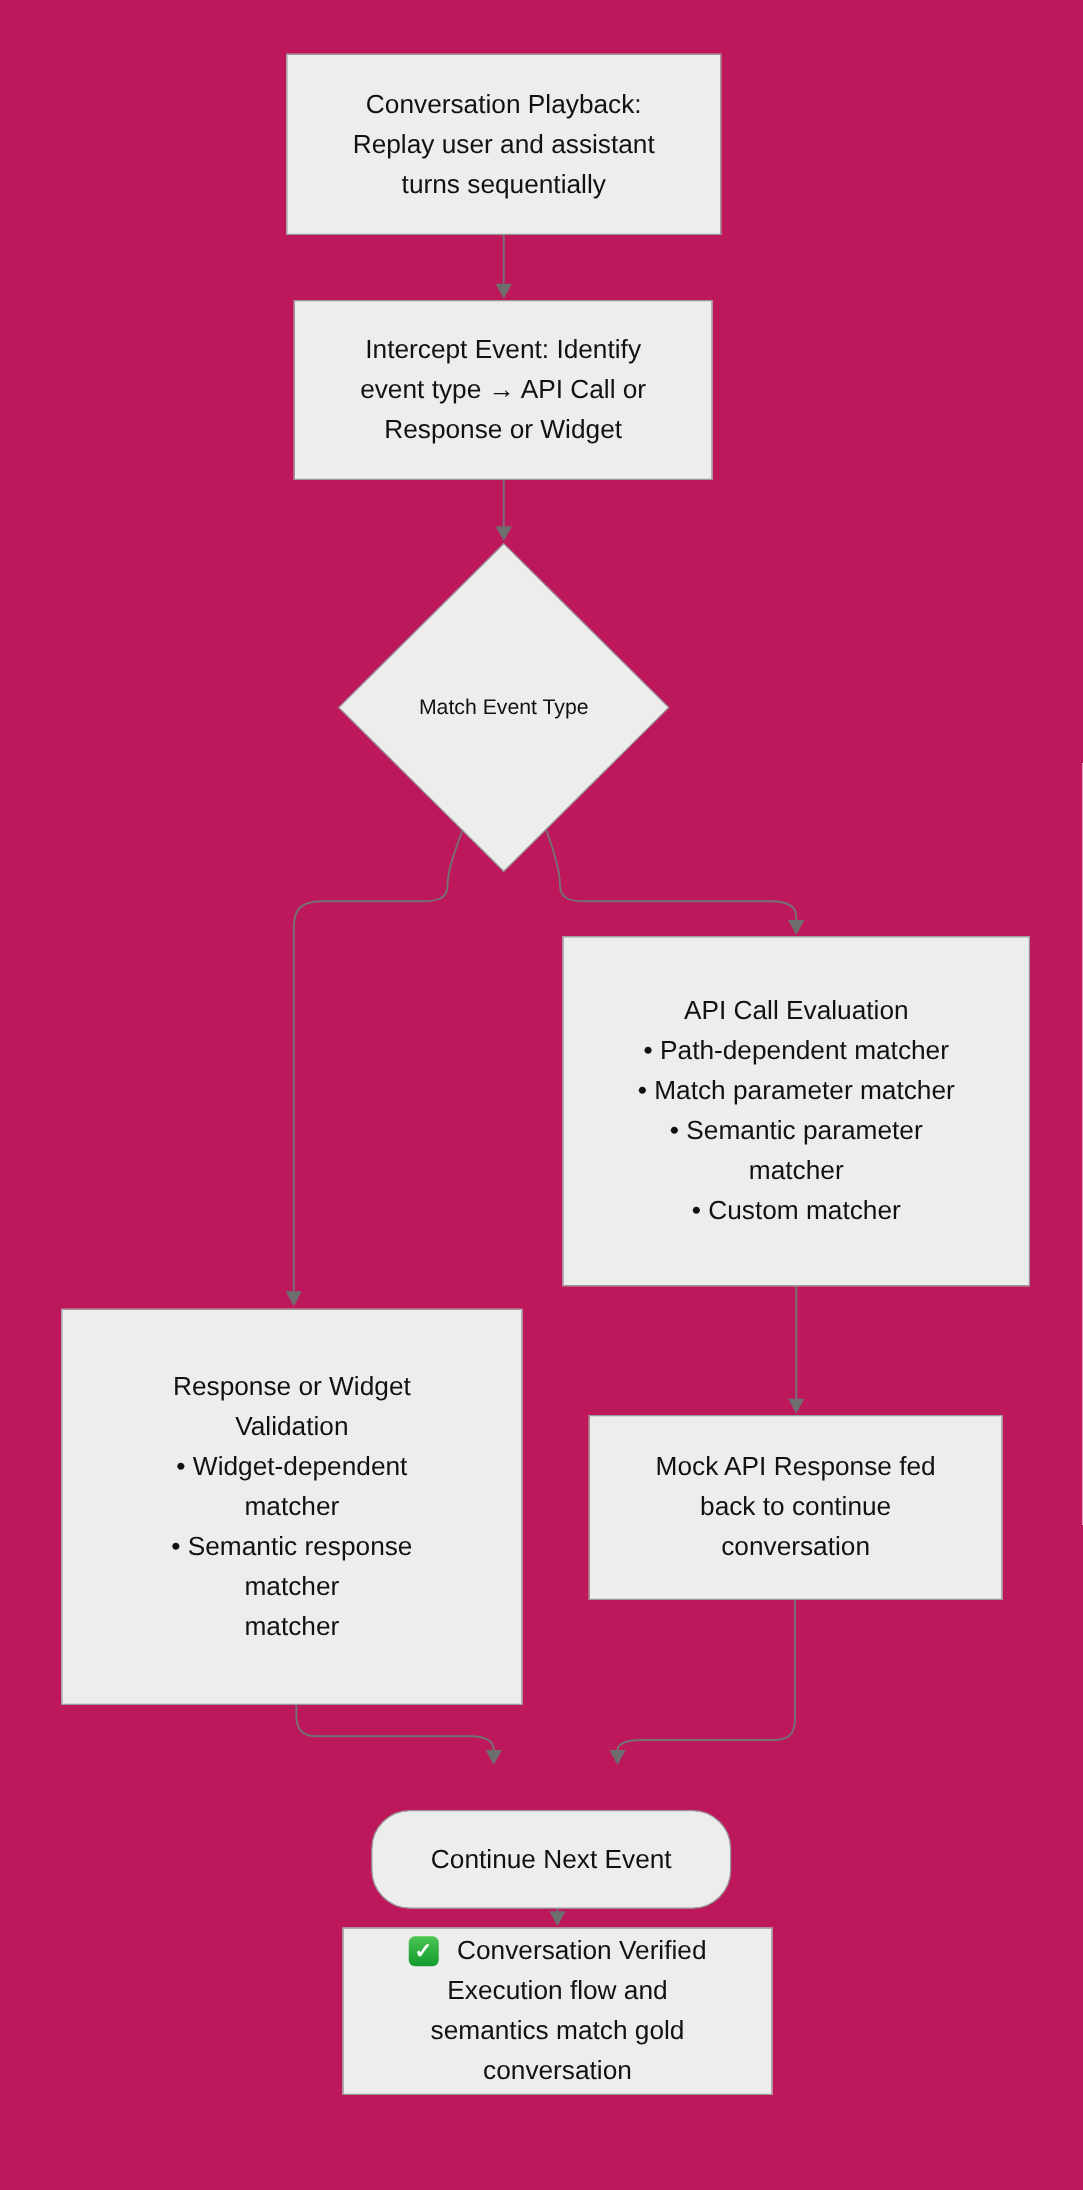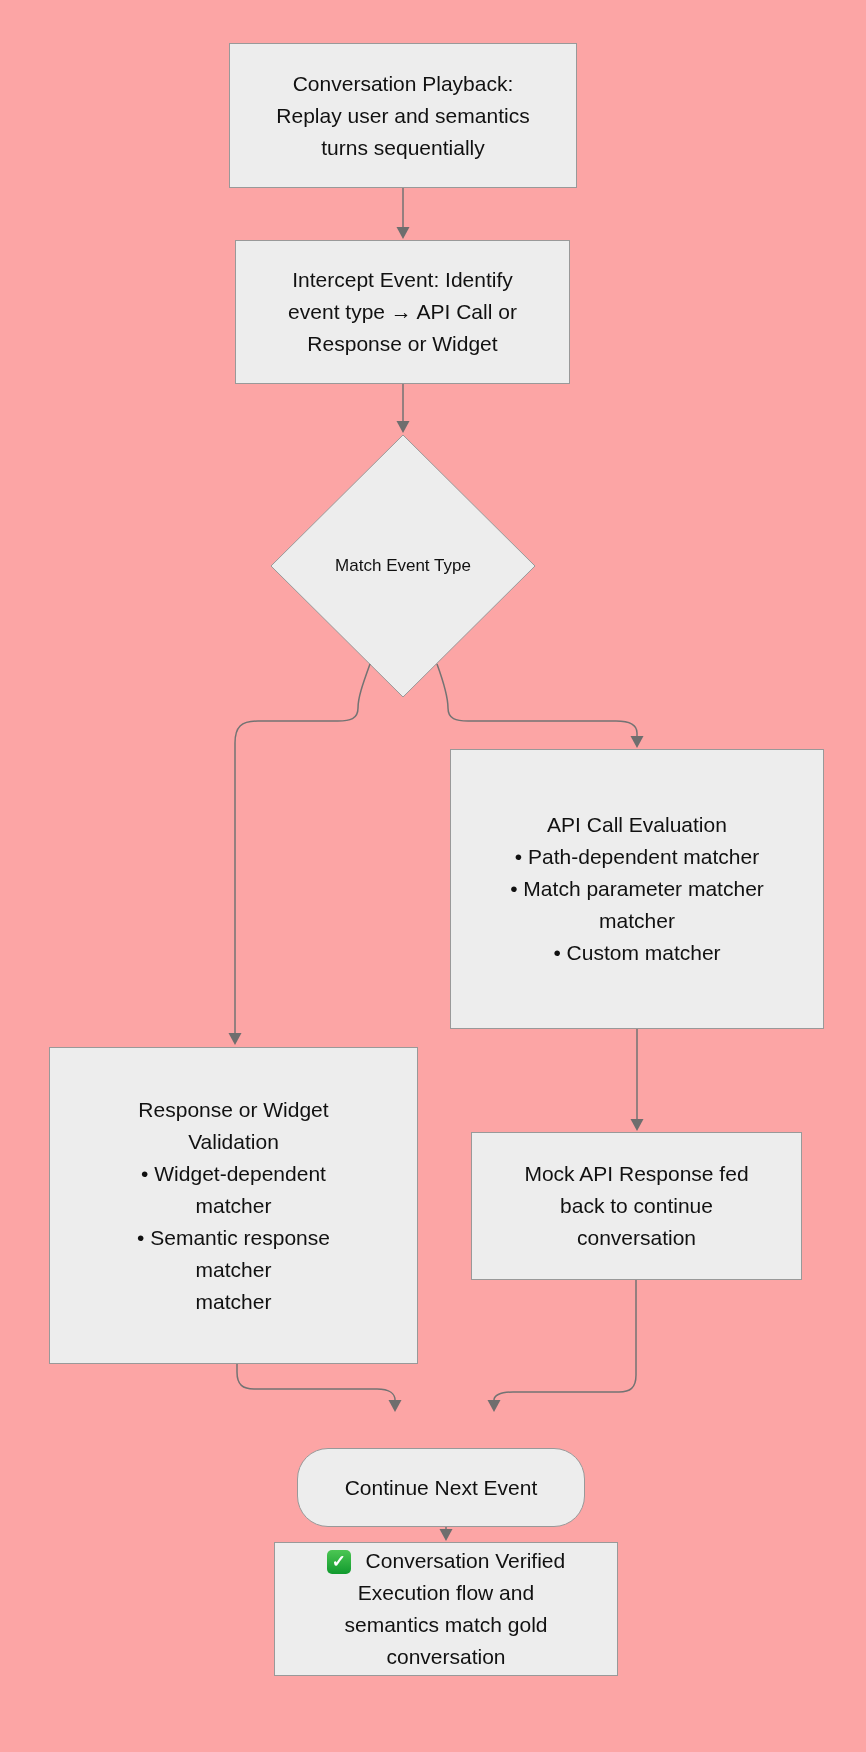--- a/index.html
+++ b/index.html
@@ -1,21 +1,21 @@
 <!DOCTYPE html>
 <html><head>
 <meta charset="utf-8">
 <title>Flowchart</title>
 <style>
   html, body { margin: 0; padding: 0; background: #ffffff; }
   .canvas {
     position: relative;
     width: 866px;
     height: 1752px;
-    background: #fca5a5;
+    background: #be185d;
     font-family: "Liberation Sans", sans-serif;
     color: #111111;
     overflow: hidden;
   }
   .edges-layer {
     position: absolute;
     left: 0; top: 0;
     width: 866px; height: 1752px;
     z-index: 1;
   }
@@ -91,21 +91,21 @@
       <polygon points="630.5,736 643.5,736 637,748"></polygon>
       <polygon points="630.5,1119 643.5,1119 637,1131"></polygon>
       <polygon points="487.5,1400 500.5,1400 494,1412"></polygon>
       <polygon points="388.5,1400 401.5,1400 395,1412"></polygon>
       <polygon points="439.5,1529 452.5,1529 446,1541"></polygon>
     </g>
   </svg>
 
   <div class="node" style="left:229px; top:43px; width:348px; height:145px;">
     <span class="line">Conversation Playback:</span>
-    <span class="line">Replay user and semantics</span>
+    <span class="line">Replay user and assistant</span>
     <span class="line">turns sequentially</span>
   </div>
 
   <div class="node" style="left:235px; top:240px; width:335px; height:144px;">
     <span class="line">Intercept Event: Identify</span>
     <span class="line">event type → API Call or</span>
     <span class="line">Response or Widget</span>
   </div>
 
   <div class="diamond-label">Match Event Type</div>
@@ -117,20 +117,21 @@
     <span class="line">matcher</span>
     <span class="line">• Semantic response</span>
     <span class="line">matcher</span>
     <span class="line">matcher</span>
   </div>
 
   <div class="node" style="left:450px; top:749px; width:374px; height:280px;">
     <span class="line">API Call Evaluation</span>
     <span class="line">• Path-dependent matcher</span>
     <span class="line">• Match parameter matcher</span>
+    <span class="line">• Semantic parameter</span>
     <span class="line">matcher</span>
     <span class="line">• Custom matcher</span>
   </div>
 
   <div class="node" style="left:471px; top:1132px; width:331px; height:148px;">
     <span class="line">Mock API Response fed</span>
     <span class="line">back to continue</span>
     <span class="line">conversation</span>
   </div>
 

